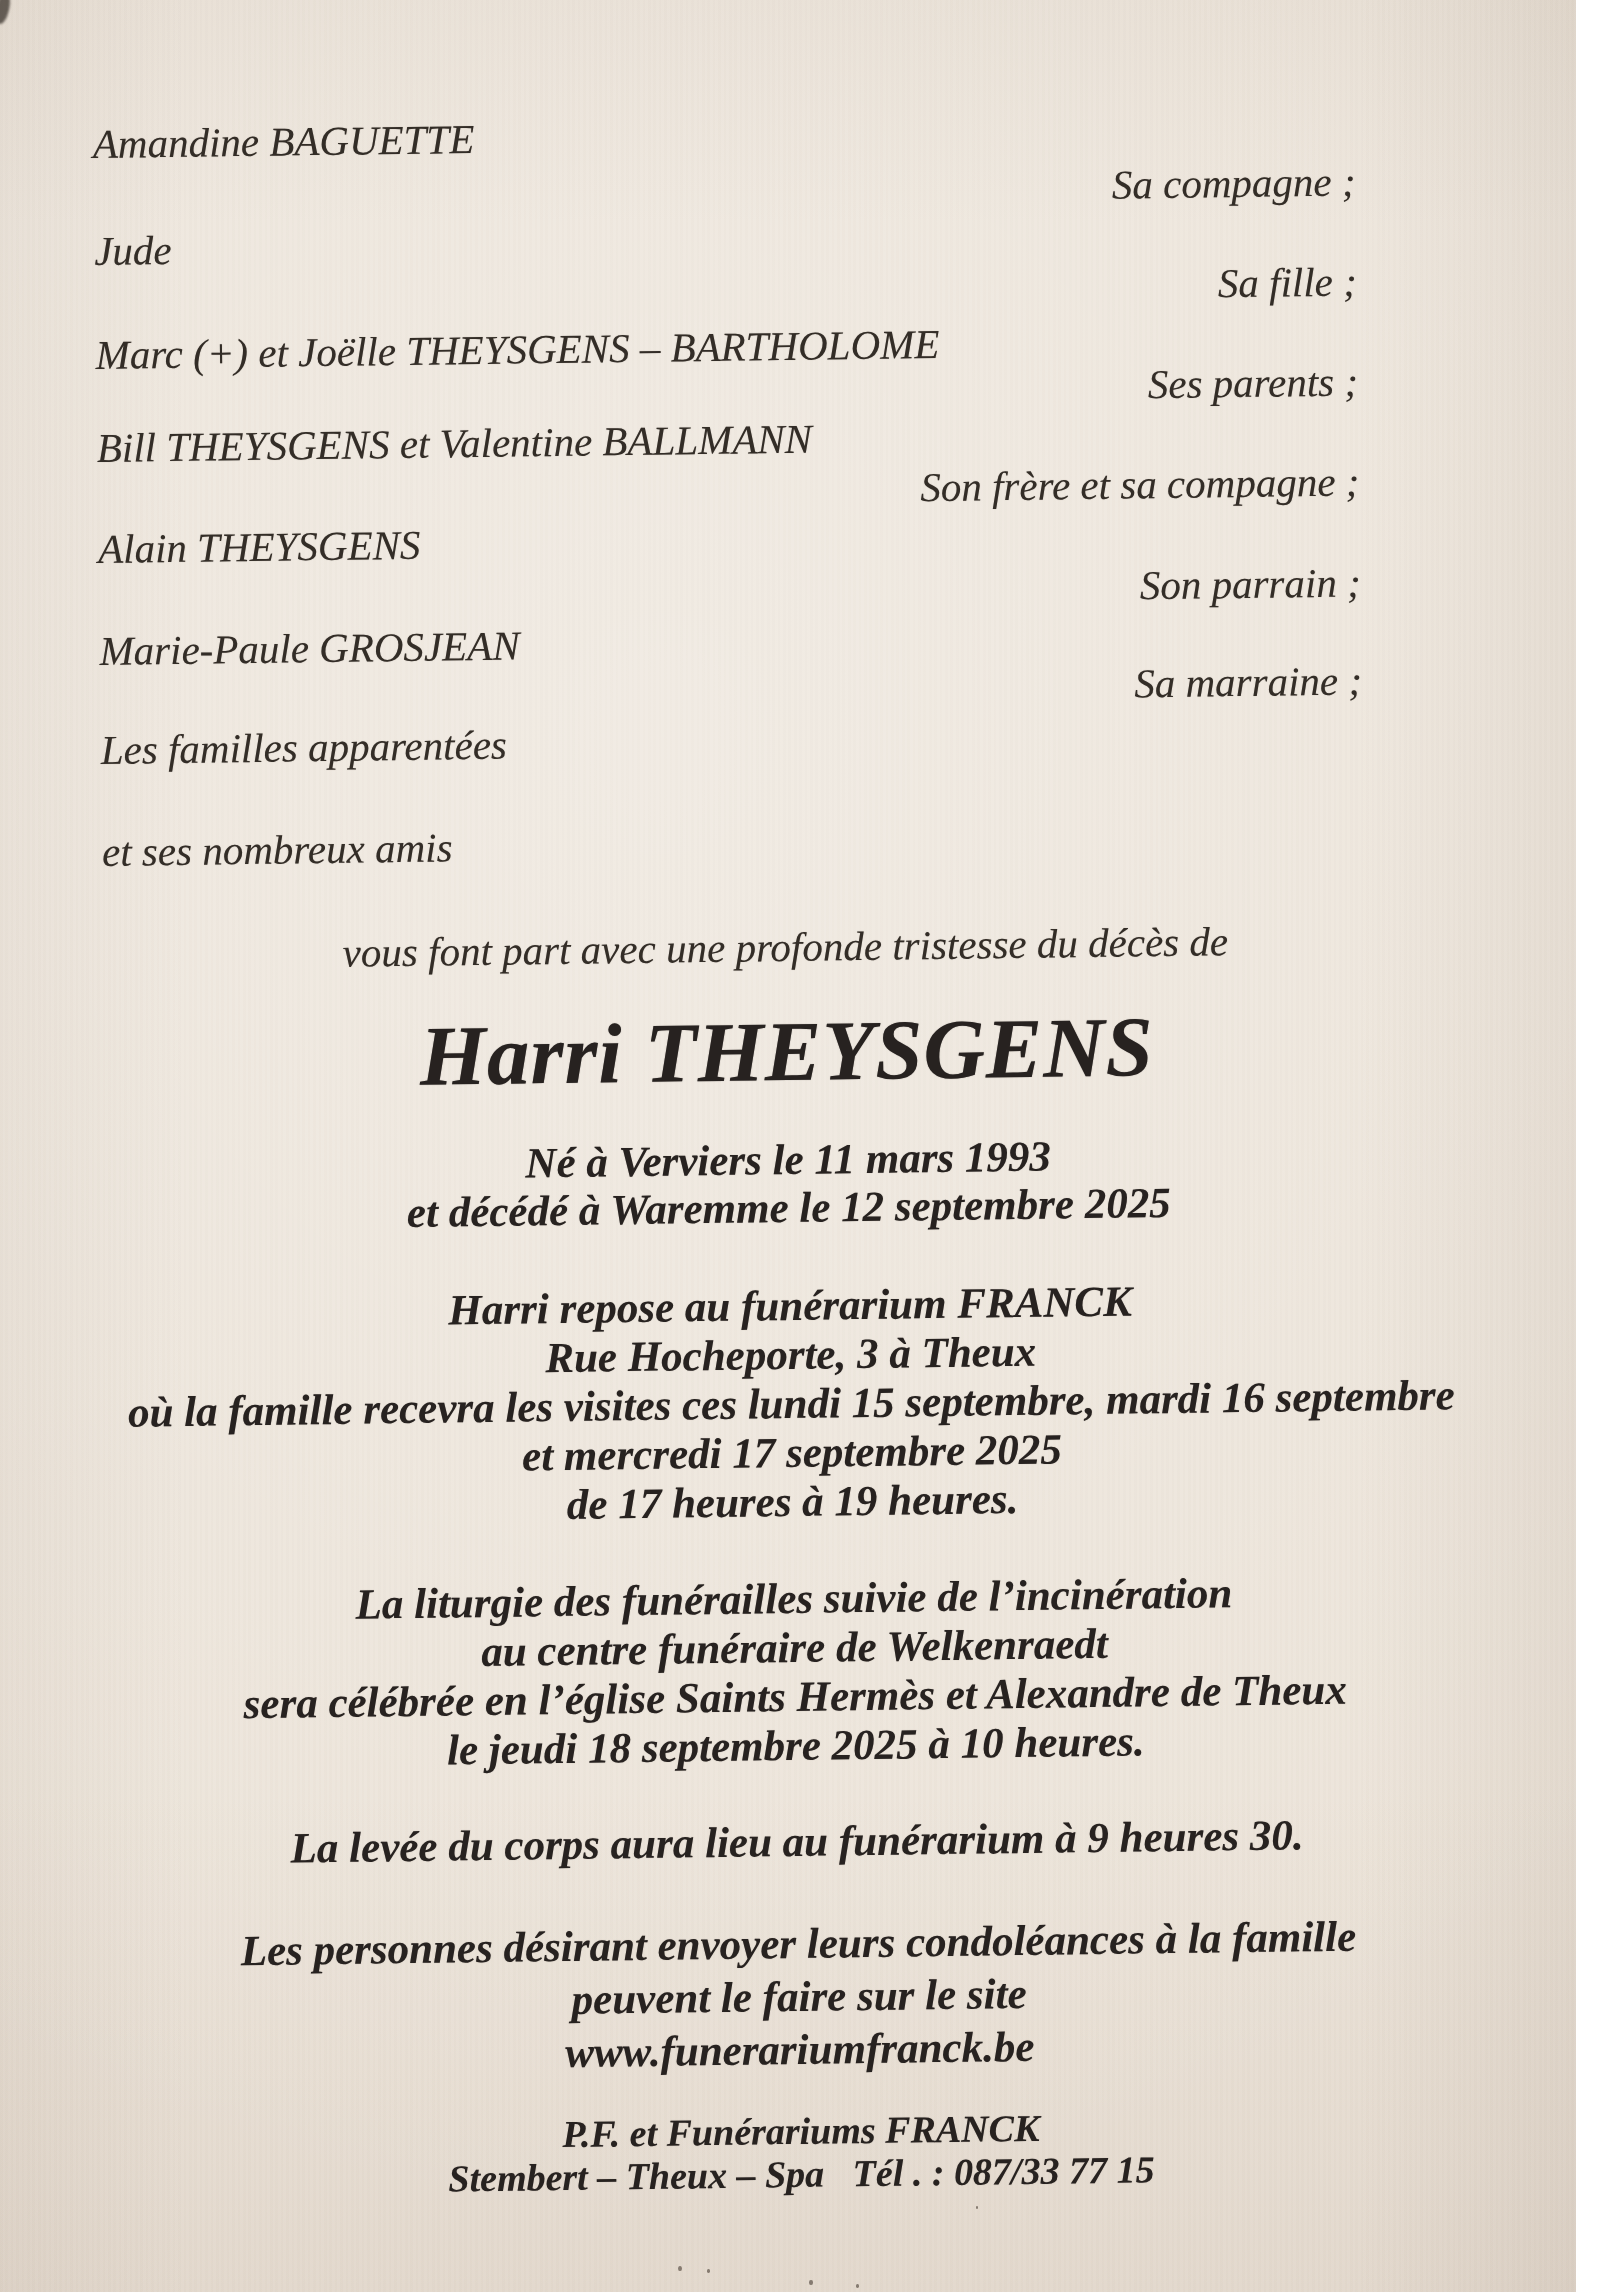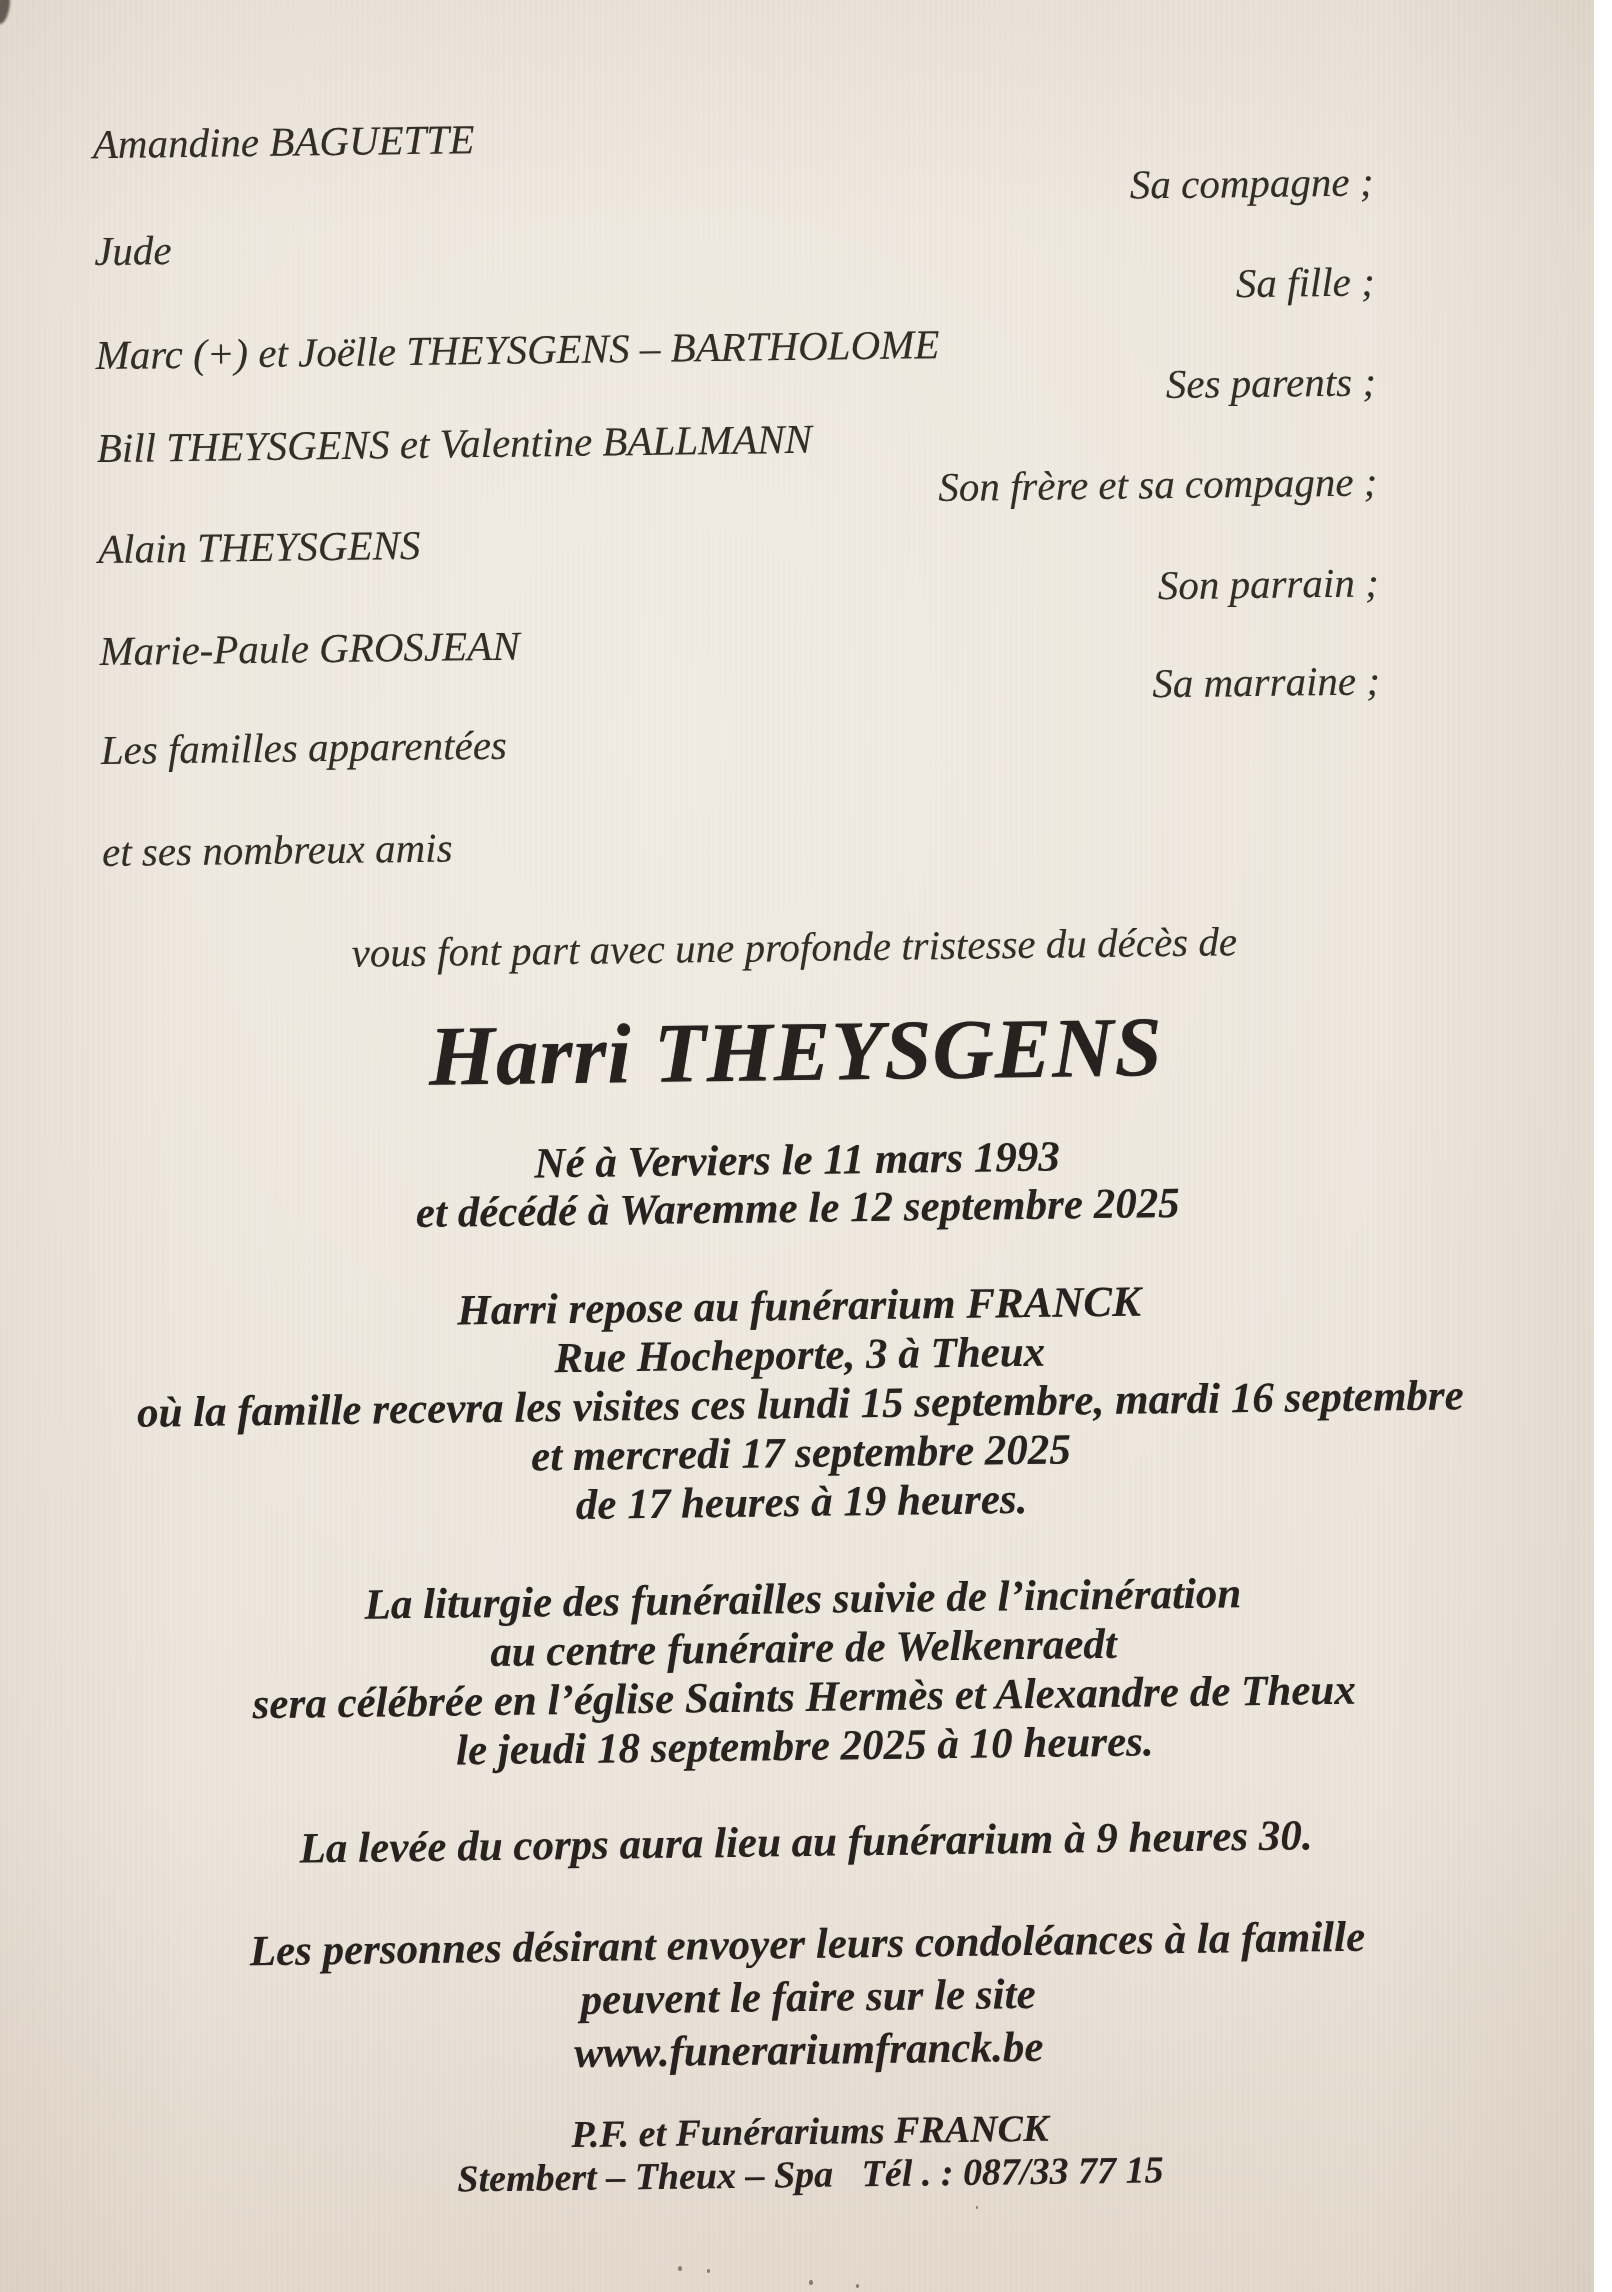--- a/index.html
+++ b/index.html
@@ -14,21 +14,20 @@
     overflow:hidden;
     background:
       radial-gradient(130% 95% at 42% 32%, rgba(255,255,255,.28) 0%, rgba(255,255,255,.10) 45%, rgba(255,255,255,0) 70%),
       linear-gradient(90deg, rgba(96,70,52,.05) 0%, rgba(96,70,52,0) 12% 86%, rgba(96,70,52,.07) 100%),
       linear-gradient(180deg, rgba(120,90,66,.05) 0%, rgba(120,90,66,0) 10% 78%, rgba(120,86,66,.08) 100%),
       repeating-linear-gradient(90deg, rgba(80,60,45,.015) 0 2.7px, rgba(255,255,255,.015) 2.7px 5.4px),
       var(--paper);
     font-family:"Liberation Serif","DejaVu Serif",serif;
     font-style:italic;
     color:var(--ink);
-    padding-left:18px;
   }
   .tilt{
     position:absolute;inset:0;
     transform:rotate(-0.75deg);
   }
   .line{
     position:absolute;
     white-space:nowrap;
     font-size:41px;
     line-height:1.1;

